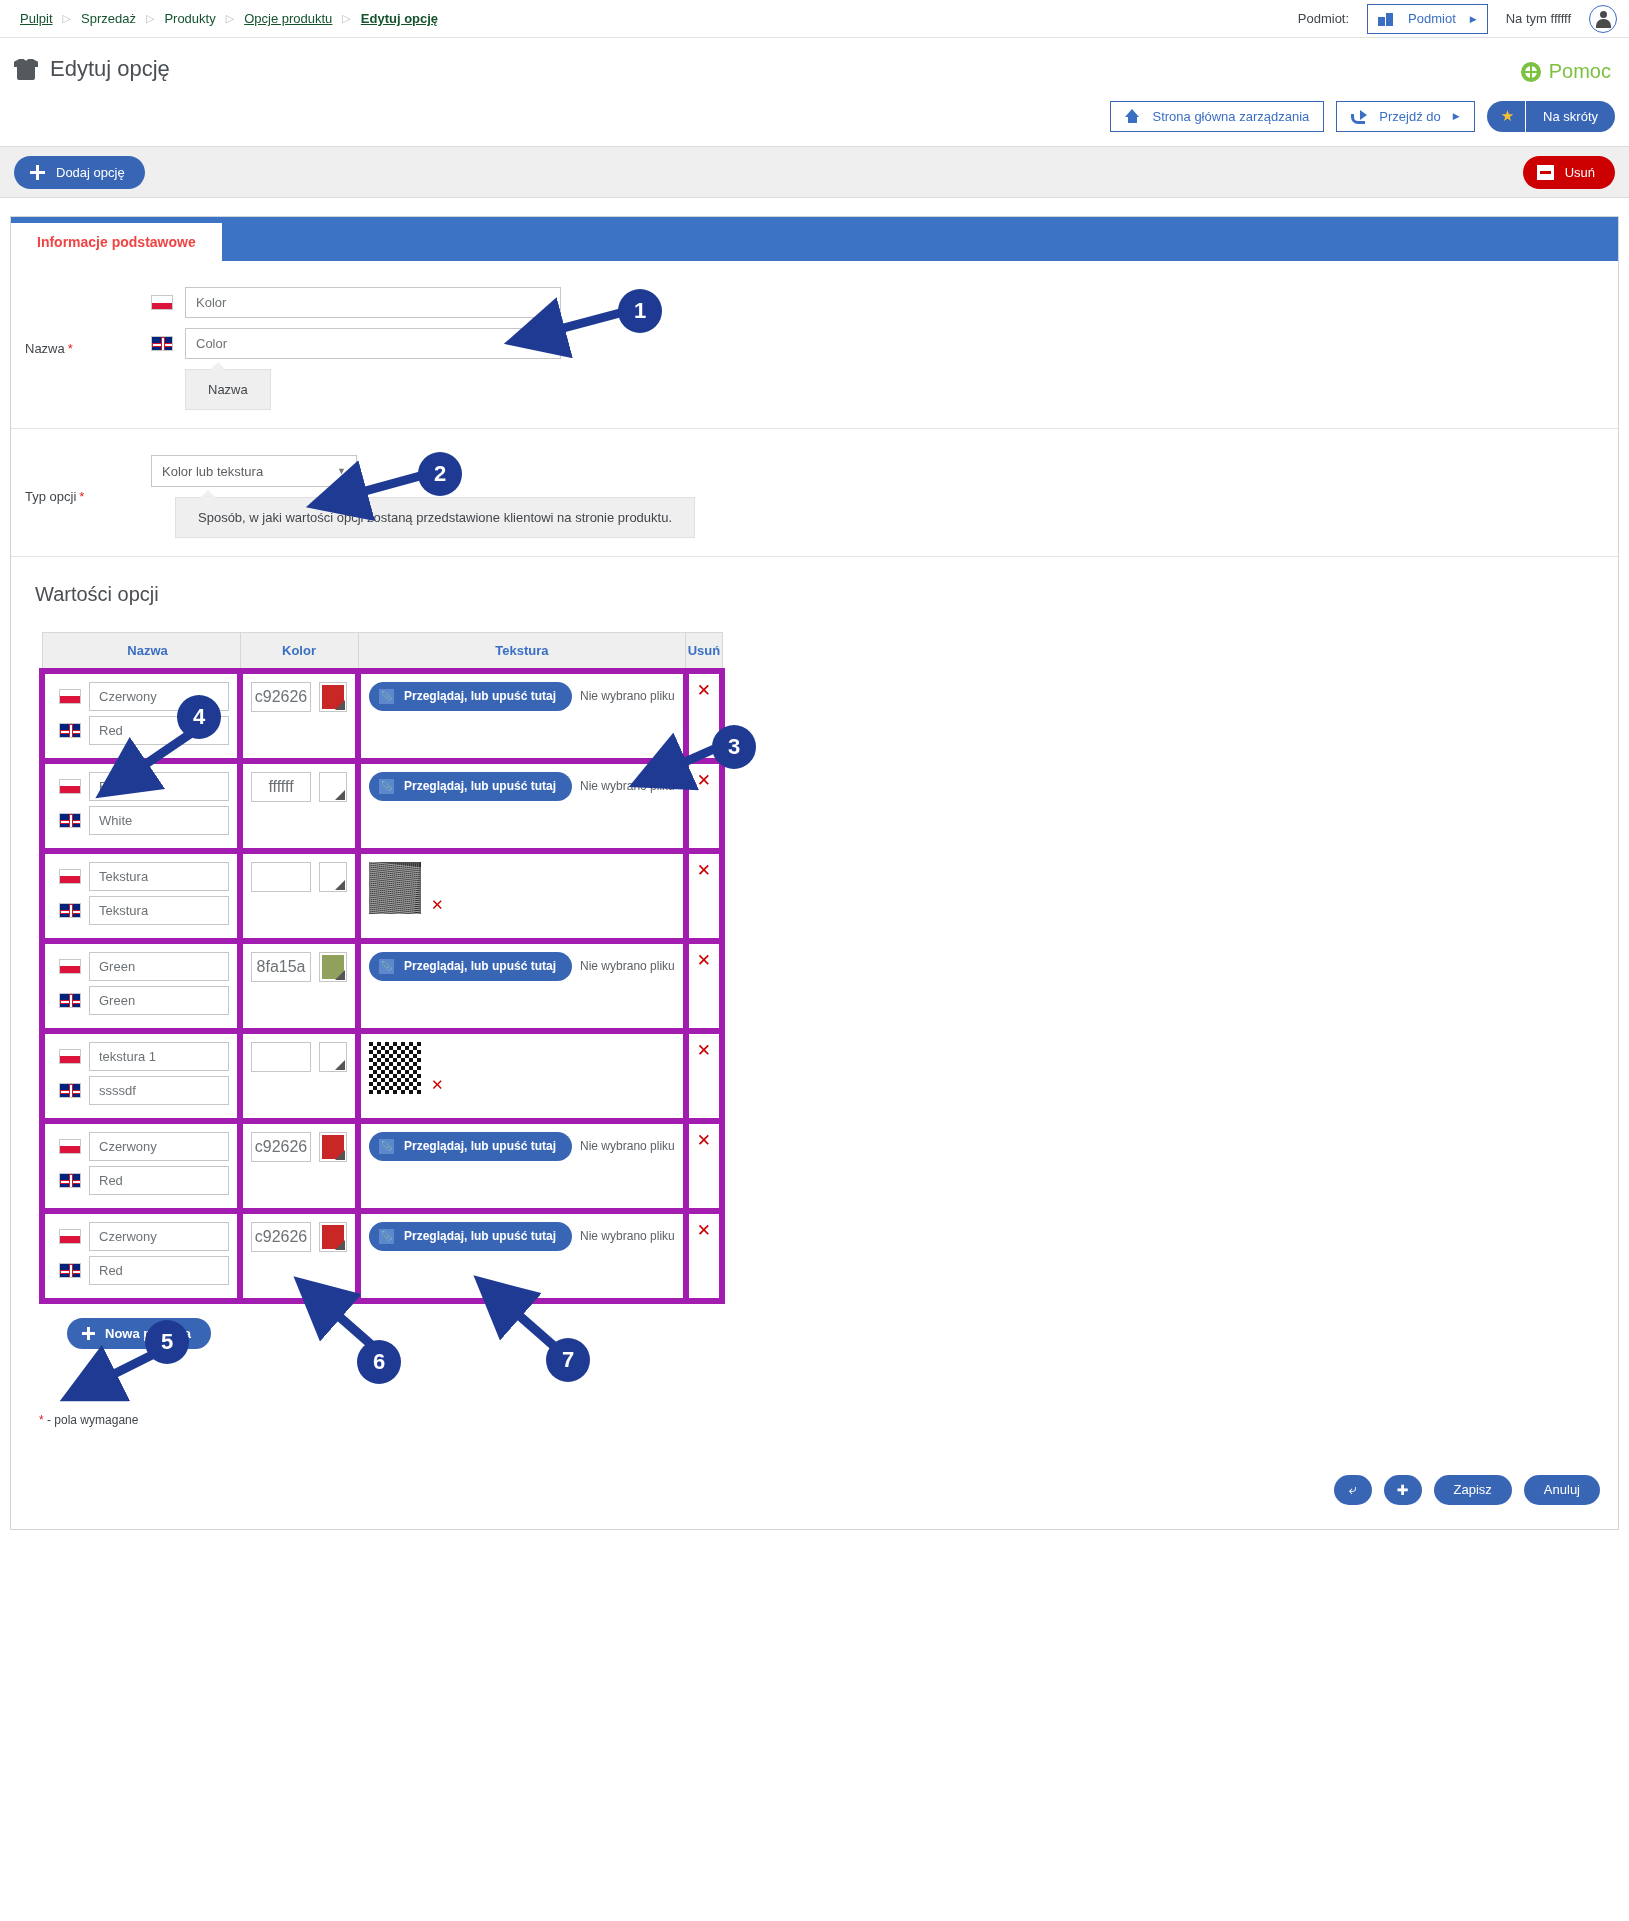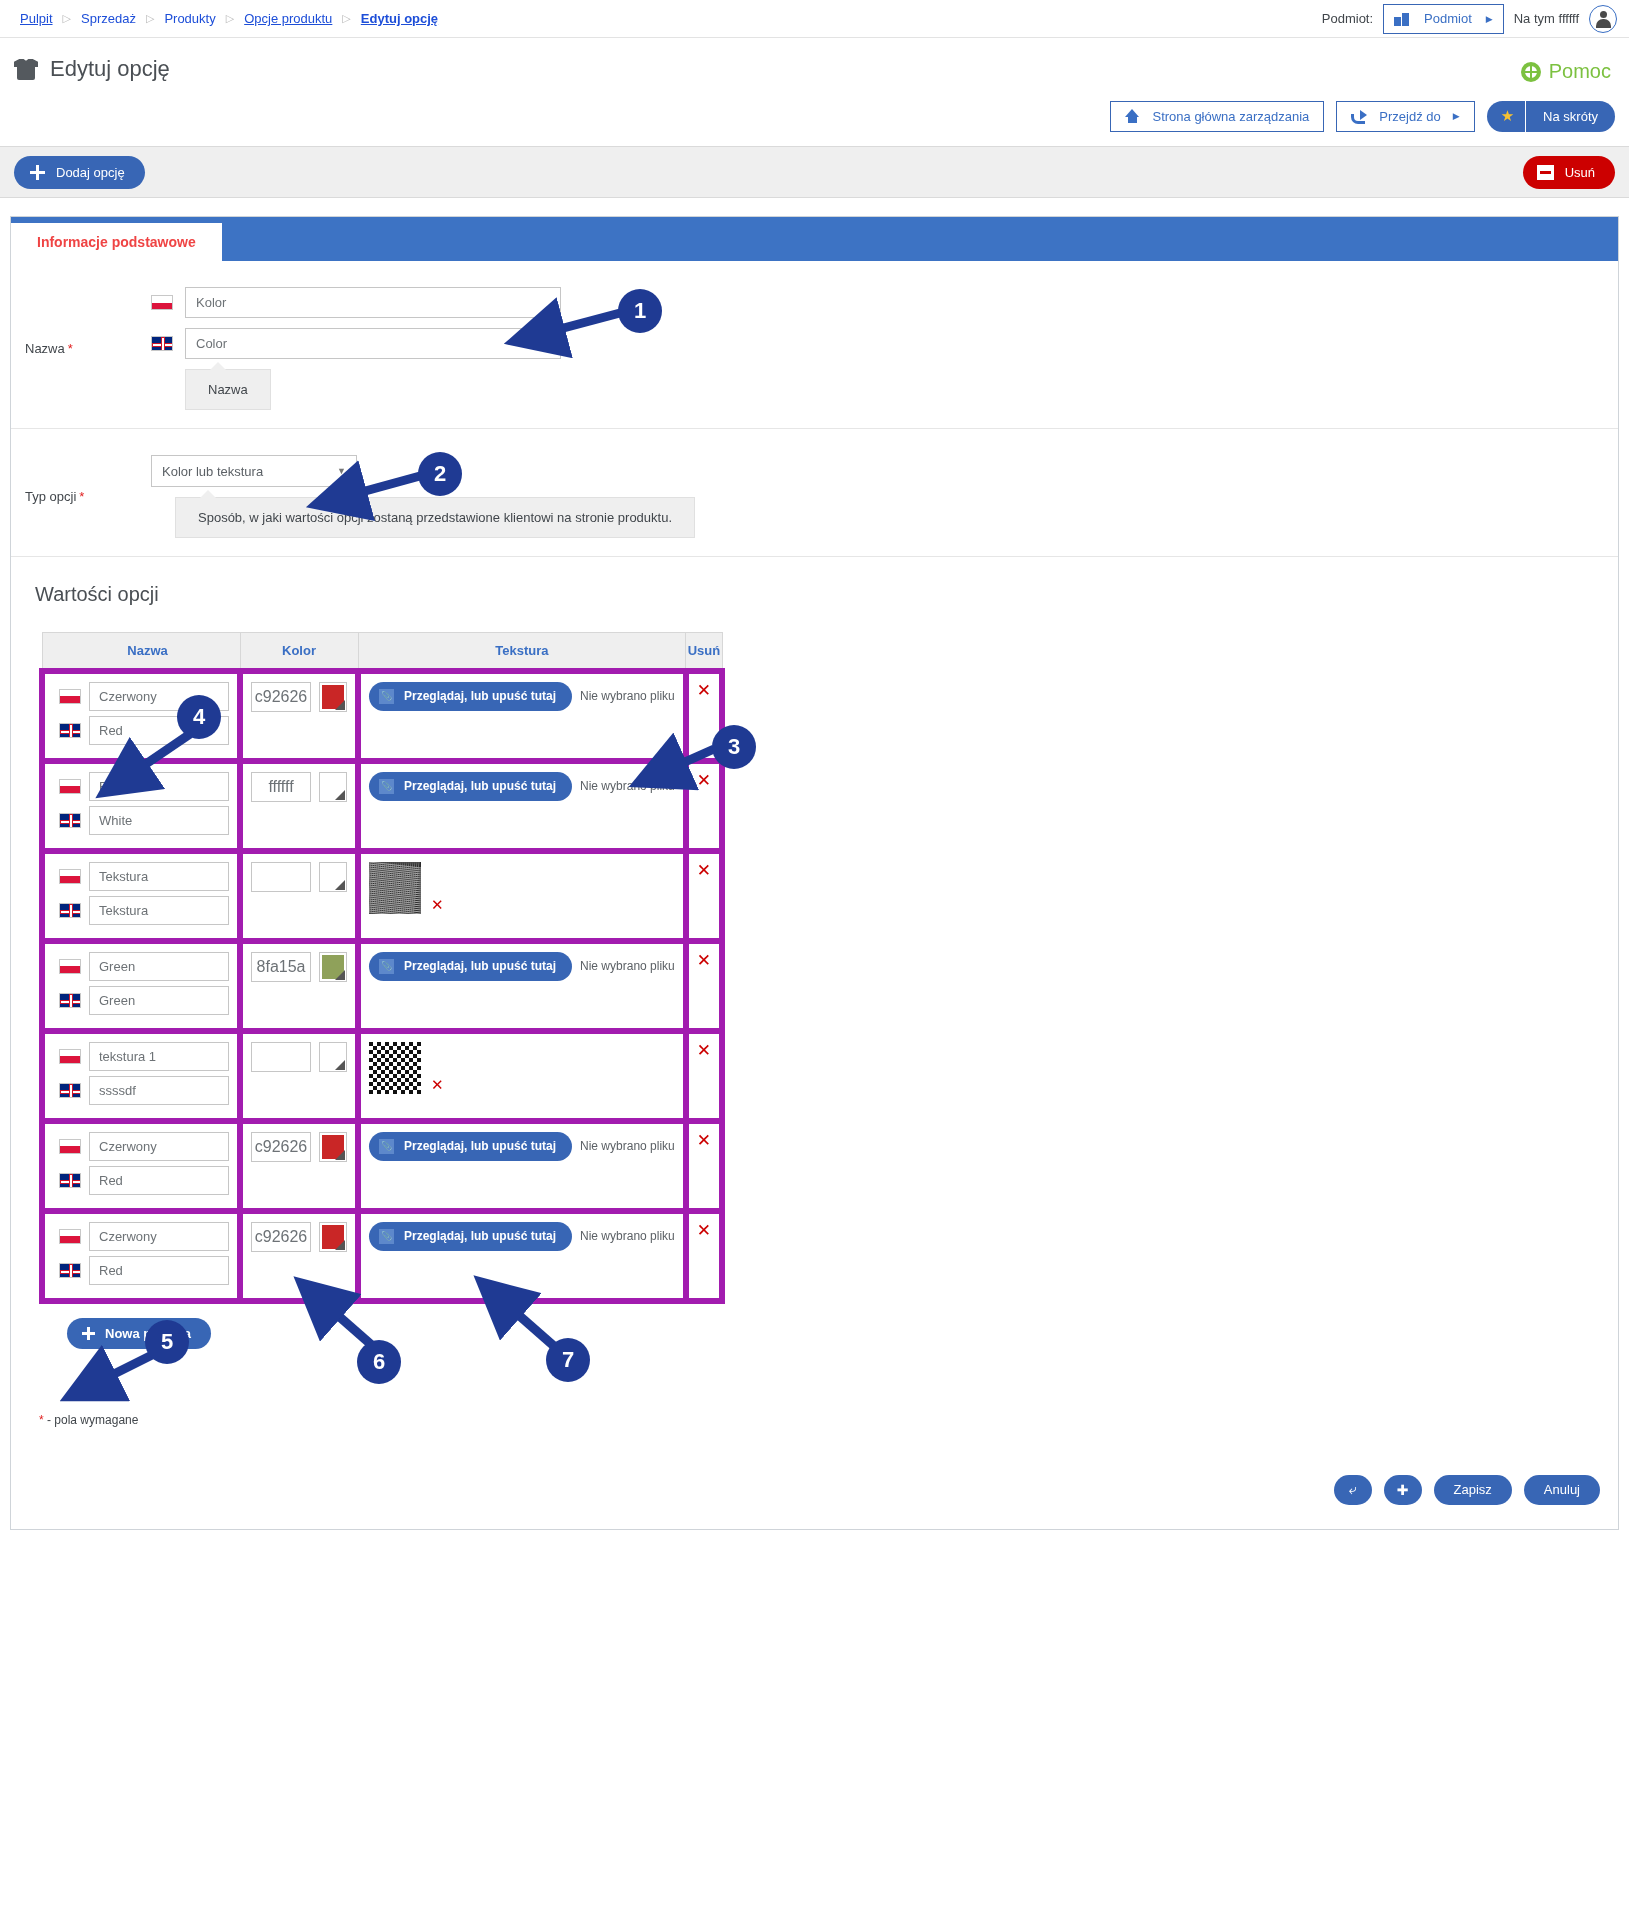--- a/index.html
+++ b/index.html
@@ -8,26 +8,26 @@
     width:1629px; height:1921px;
     font-family:"Liberation Sans", sans-serif;
     font-size:13px; color:#41464b; background:#fff;
     position:relative; overflow:hidden;
   }
 
   
   .topbar { height:38px; display:flex; align-items:center; padding:0 12px;
             border-bottom:1px solid #e3e3e3; position:relative; }
   .crumbs { display:flex; align-items:center; gap:0; font-size:13px; }
-  .crumb { padding:0 8px; color:#1d4ed8; white-space:nowrap; }
+  .crumb { padding:0 8px; color:#14532d; white-space:nowrap; }
   .crumb.link { text-decoration:underline; cursor:pointer; }
   .crumb.current { font-weight:bold; text-decoration:underline; }
   .crumb-sep { color:#b7b7b7; font-size:11px; padding:0 2px; }
 
-  .topright { margin-left:auto; display:flex; align-items:center; gap:10px; font-size:13px; }
+  .topright { margin-left:auto; display:flex; align-items:center; gap:18px; font-size:13px; }
   .podmiot-label { color:#41464b; }
   .entity-select { display:flex; align-items:center; border:1px solid #3866b5;
                    height:30px; padding:0 10px; gap:14px; cursor:pointer; background:#fff; }
   .entity-select .txt { color:#3a6fc4; }
   .entity-select .caret { color:#3a6fc4; font-size:9px; }
   .shop-ico { width:16px; height:15px; position:relative; display:inline-block; }
   .shop-ico::before{content:"";position:absolute;left:0;bottom:0;width:7px;height:9px;background:#3a6fc4;}
   .shop-ico::after{content:"";position:absolute;left:8px;bottom:0;width:7px;height:13px;background:#3a6fc4;}
   .view-label { color:#41464b; }
   .avatar { width:28px; height:28px; border-radius:50%; border:1px solid #3a6fc4;

